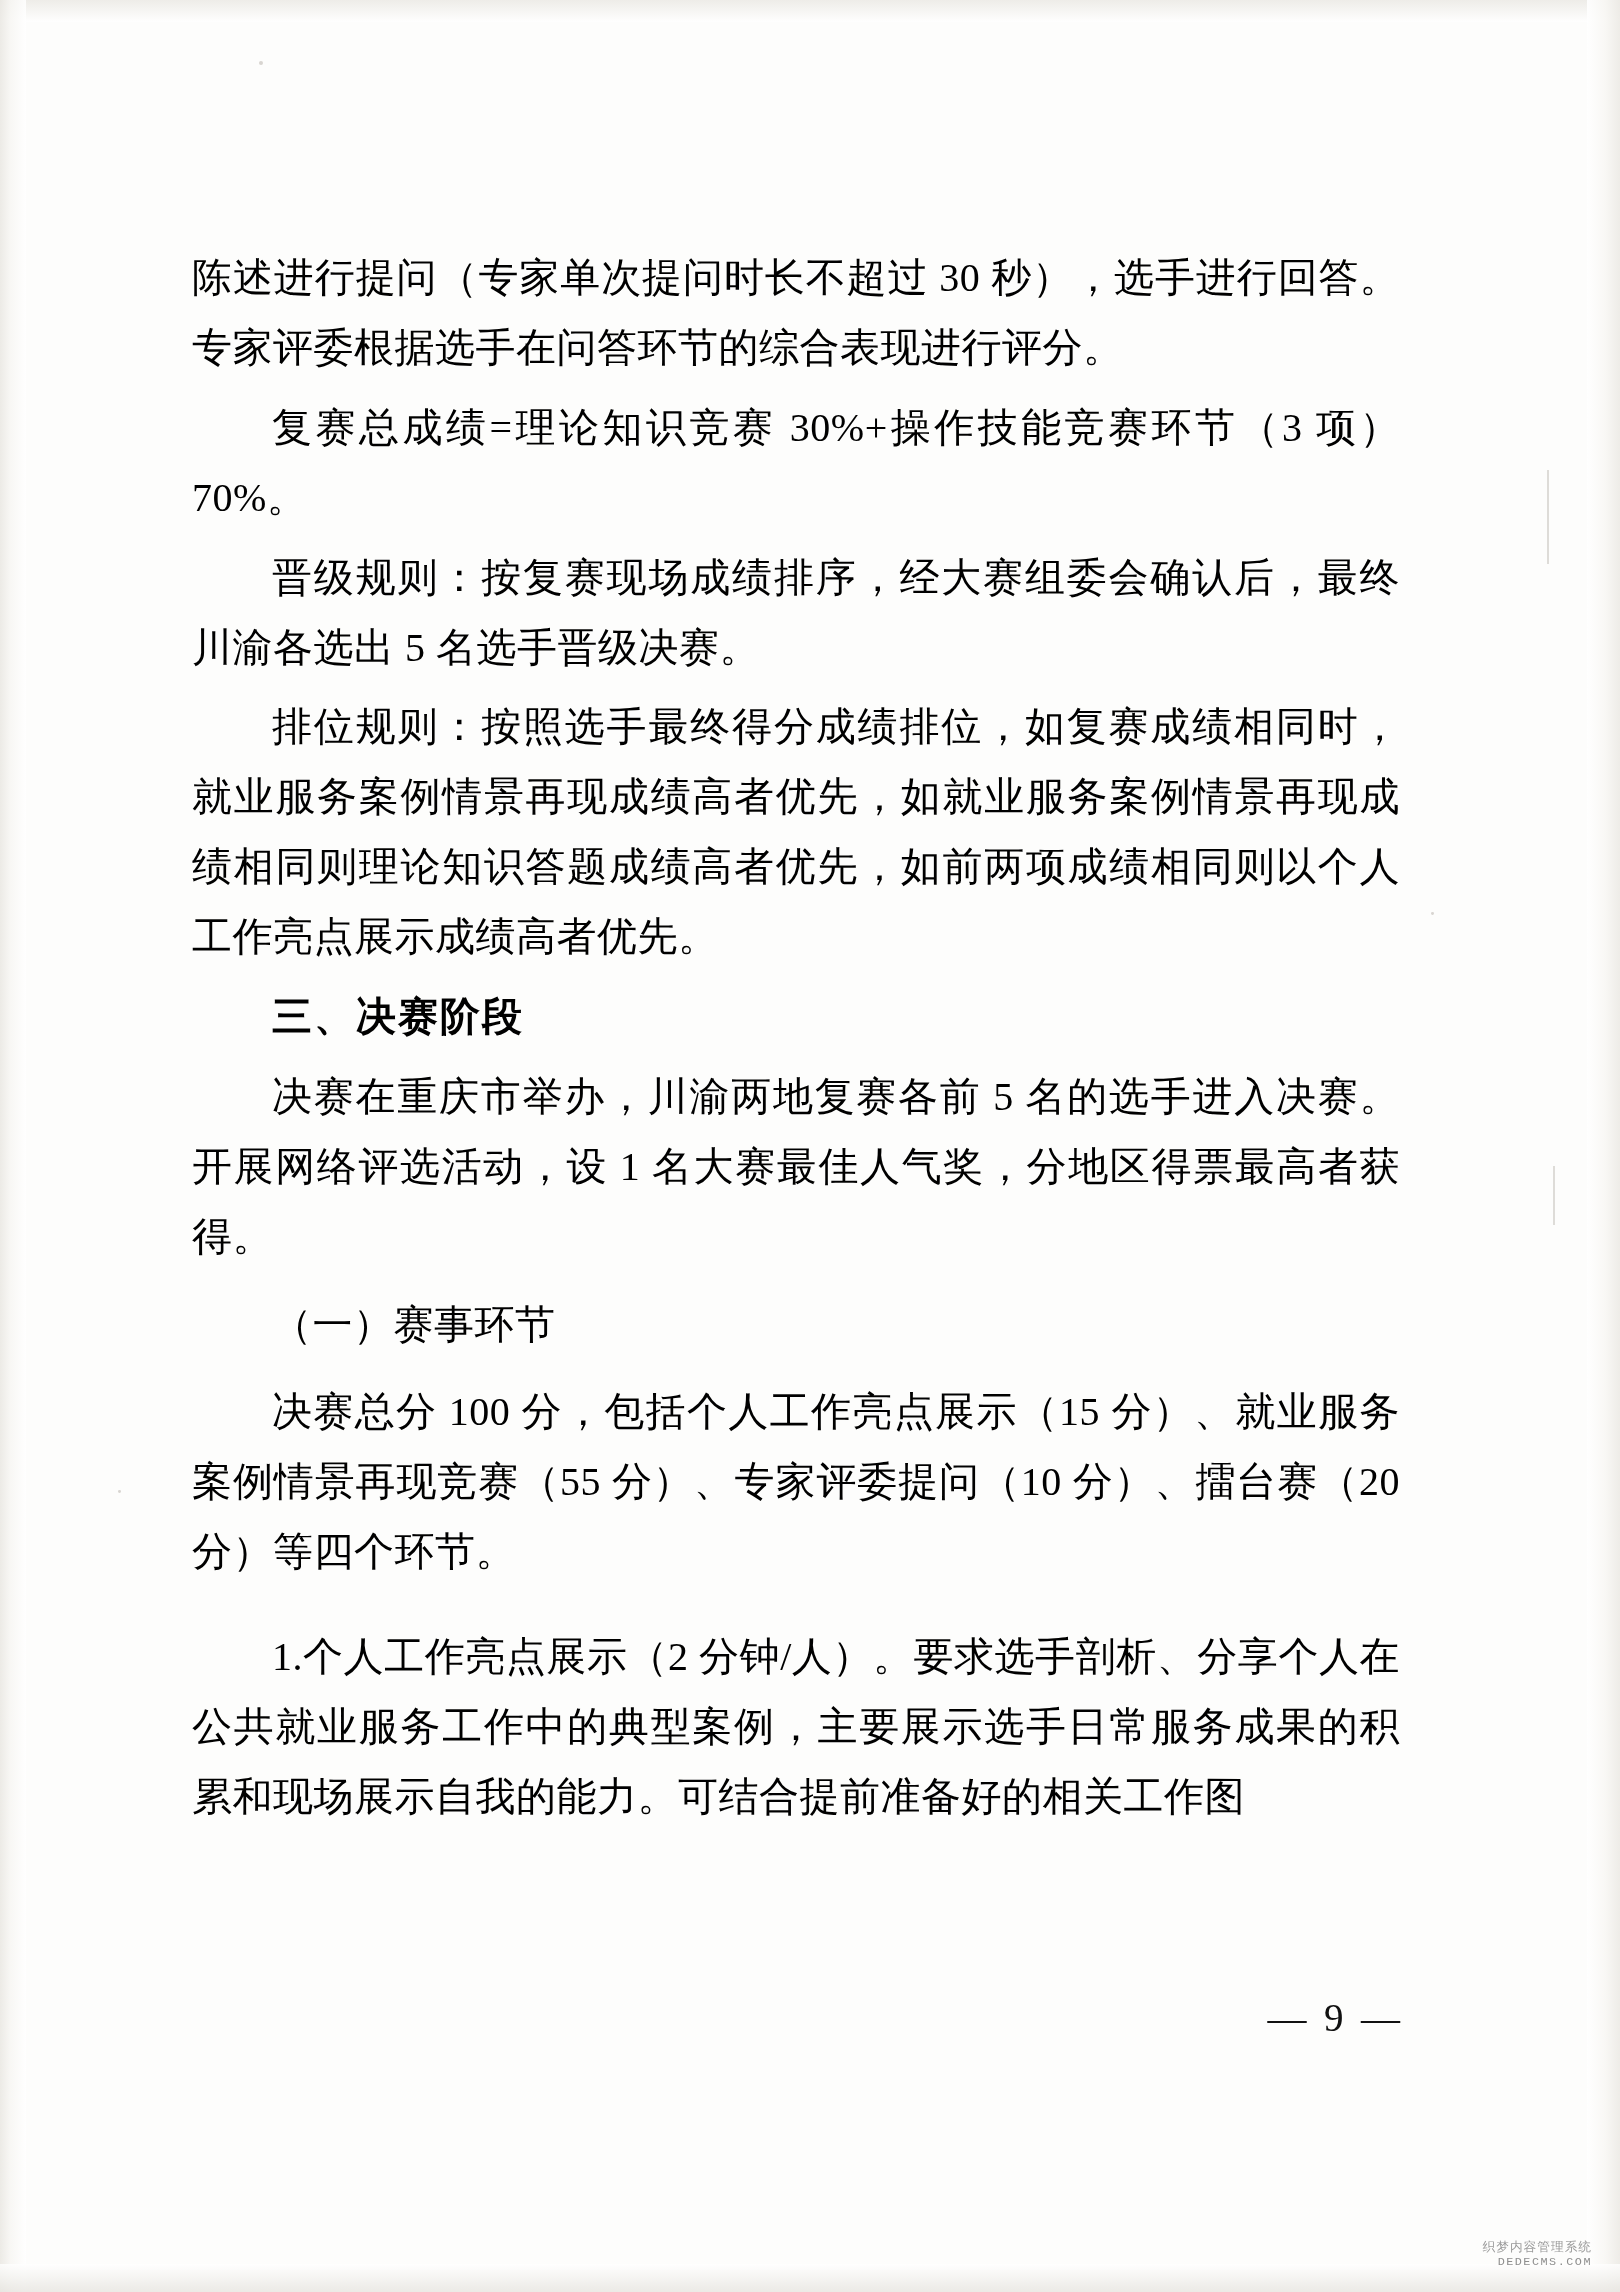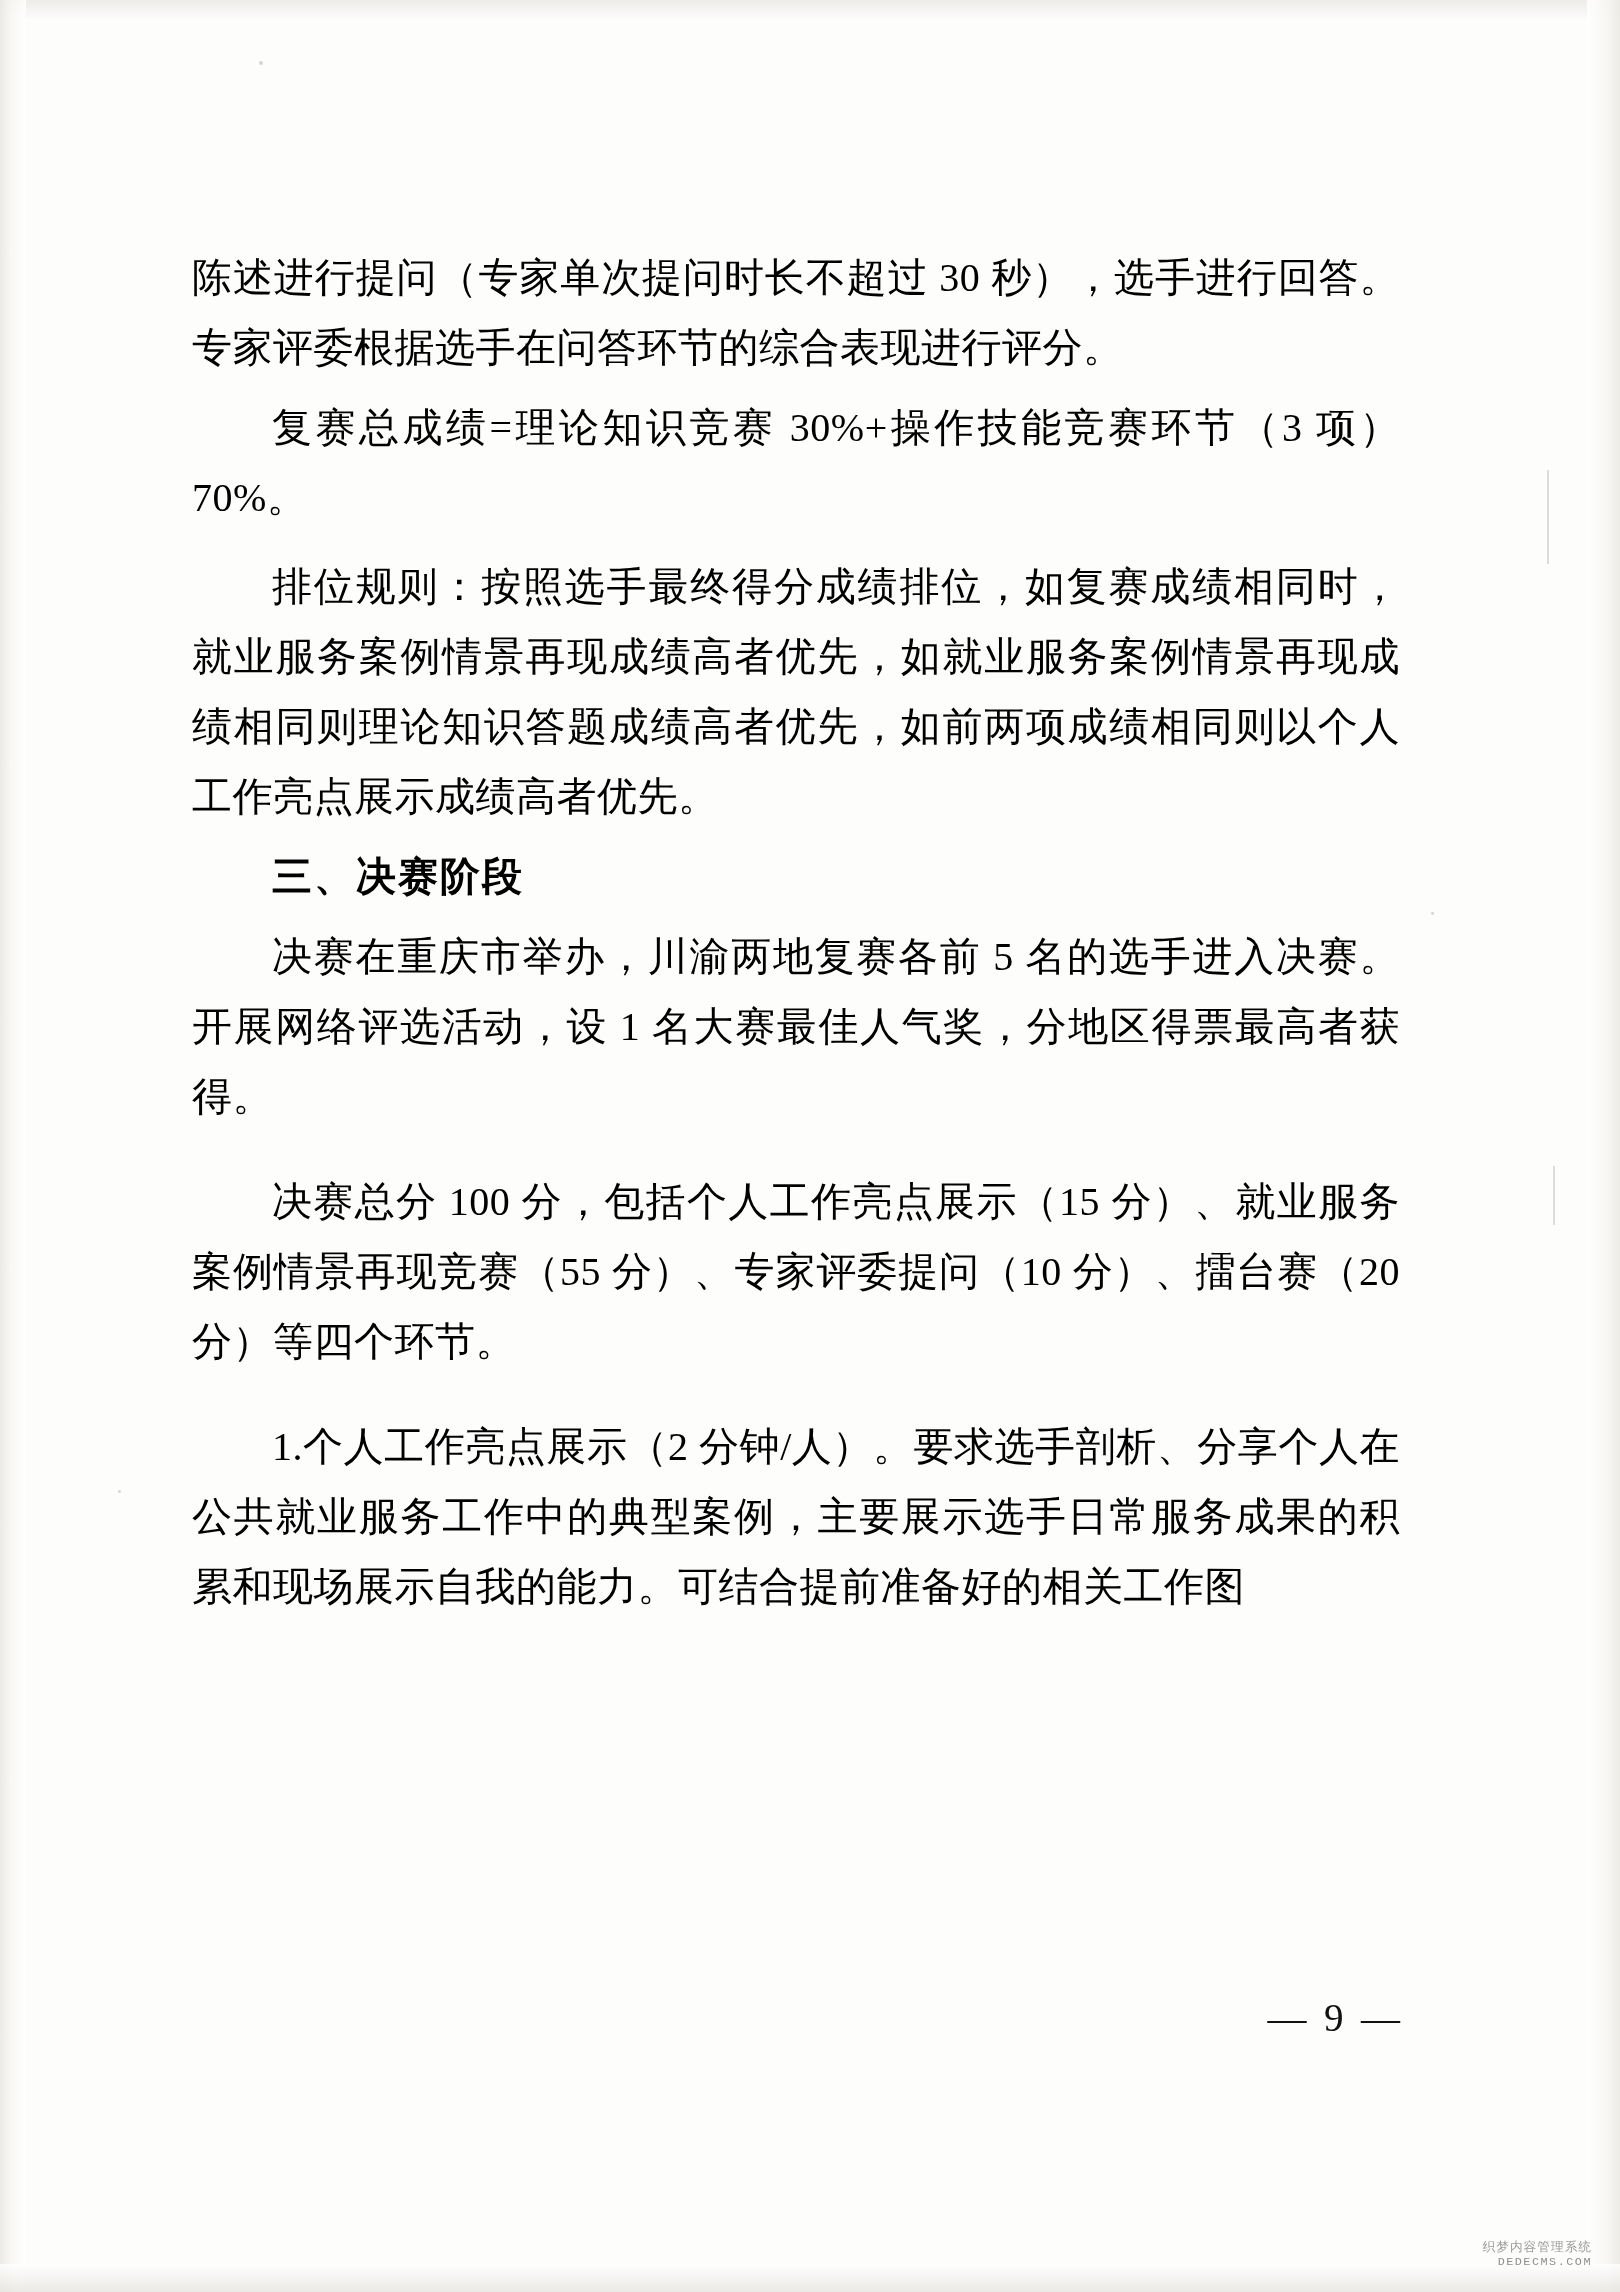--- a/index.html
+++ b/index.html
@@ -136,31 +136,33 @@
   <div class="hairline" style="left:1553px; top:1166px; width:2px; height:59px;"></div>
 
   <div class="content">
 
     <p class="blk">陈述进行提问（专家单次提问时长不超过 30 秒），选手进行回答。专家评委根据选手在问答环节的综合表现进行评分。</p>
     <div class="gap-sm"></div>
 
     <p class="indent blk">复赛总成绩=理论知识竞赛 30%+操作技能竞赛环节（3 项）70%。</p>
     <div class="gap-sm"></div>
 
+    <p class="indent blk">晋级规则：按复赛现场成绩排序，经大赛组委会确认后，最终川渝各选出 5 名选手晋级决赛。</p>
     <div class="gap-sm"></div>
 
     <p class="indent blk">排位规则：按照选手最终得分成绩排位，如复赛成绩相同时，就业服务案例情景再现成绩高者优先，如就业服务案例情景再现成绩相同则理论知识答题成绩高者优先，如前两项成绩相同则以个人工作亮点展示成绩高者优先。</p>
     <div class="gap-sm"></div>
 
     <p class="heading blk">三、决赛阶段</p>
     <div class="gap-sm"></div>
 
     <p class="indent blk">决赛在重庆市举办，川渝两地复赛各前 5 名的选手进入决赛。开展网络评选活动，设 1 名大赛最佳人气奖，分地区得票最高者获得。</p>
     <div class="gap-md"></div>
 
+    <p class="indent blk">（一）赛事环节</p>
     <div class="gap-md"></div>
 
     <p class="indent blk">决赛总分 100 分，包括个人工作亮点展示（15 分）、就业服务案例情景再现竞赛（55 分）、专家评委提问（10 分）、擂台赛（20 分）等四个环节。</p>
     <div class="gap-md"></div>
 
     <div class="gap-md"></div>
 
     <p class="indent blk">1.个人工作亮点展示（2 分钟/人）。要求选手剖析、分享个人在公共就业服务工作中的典型案例，主要展示选手日常服务成果的积累和现场展示自我的能力。可结合提前准备好的相关工作图</p>
 
   </div>

